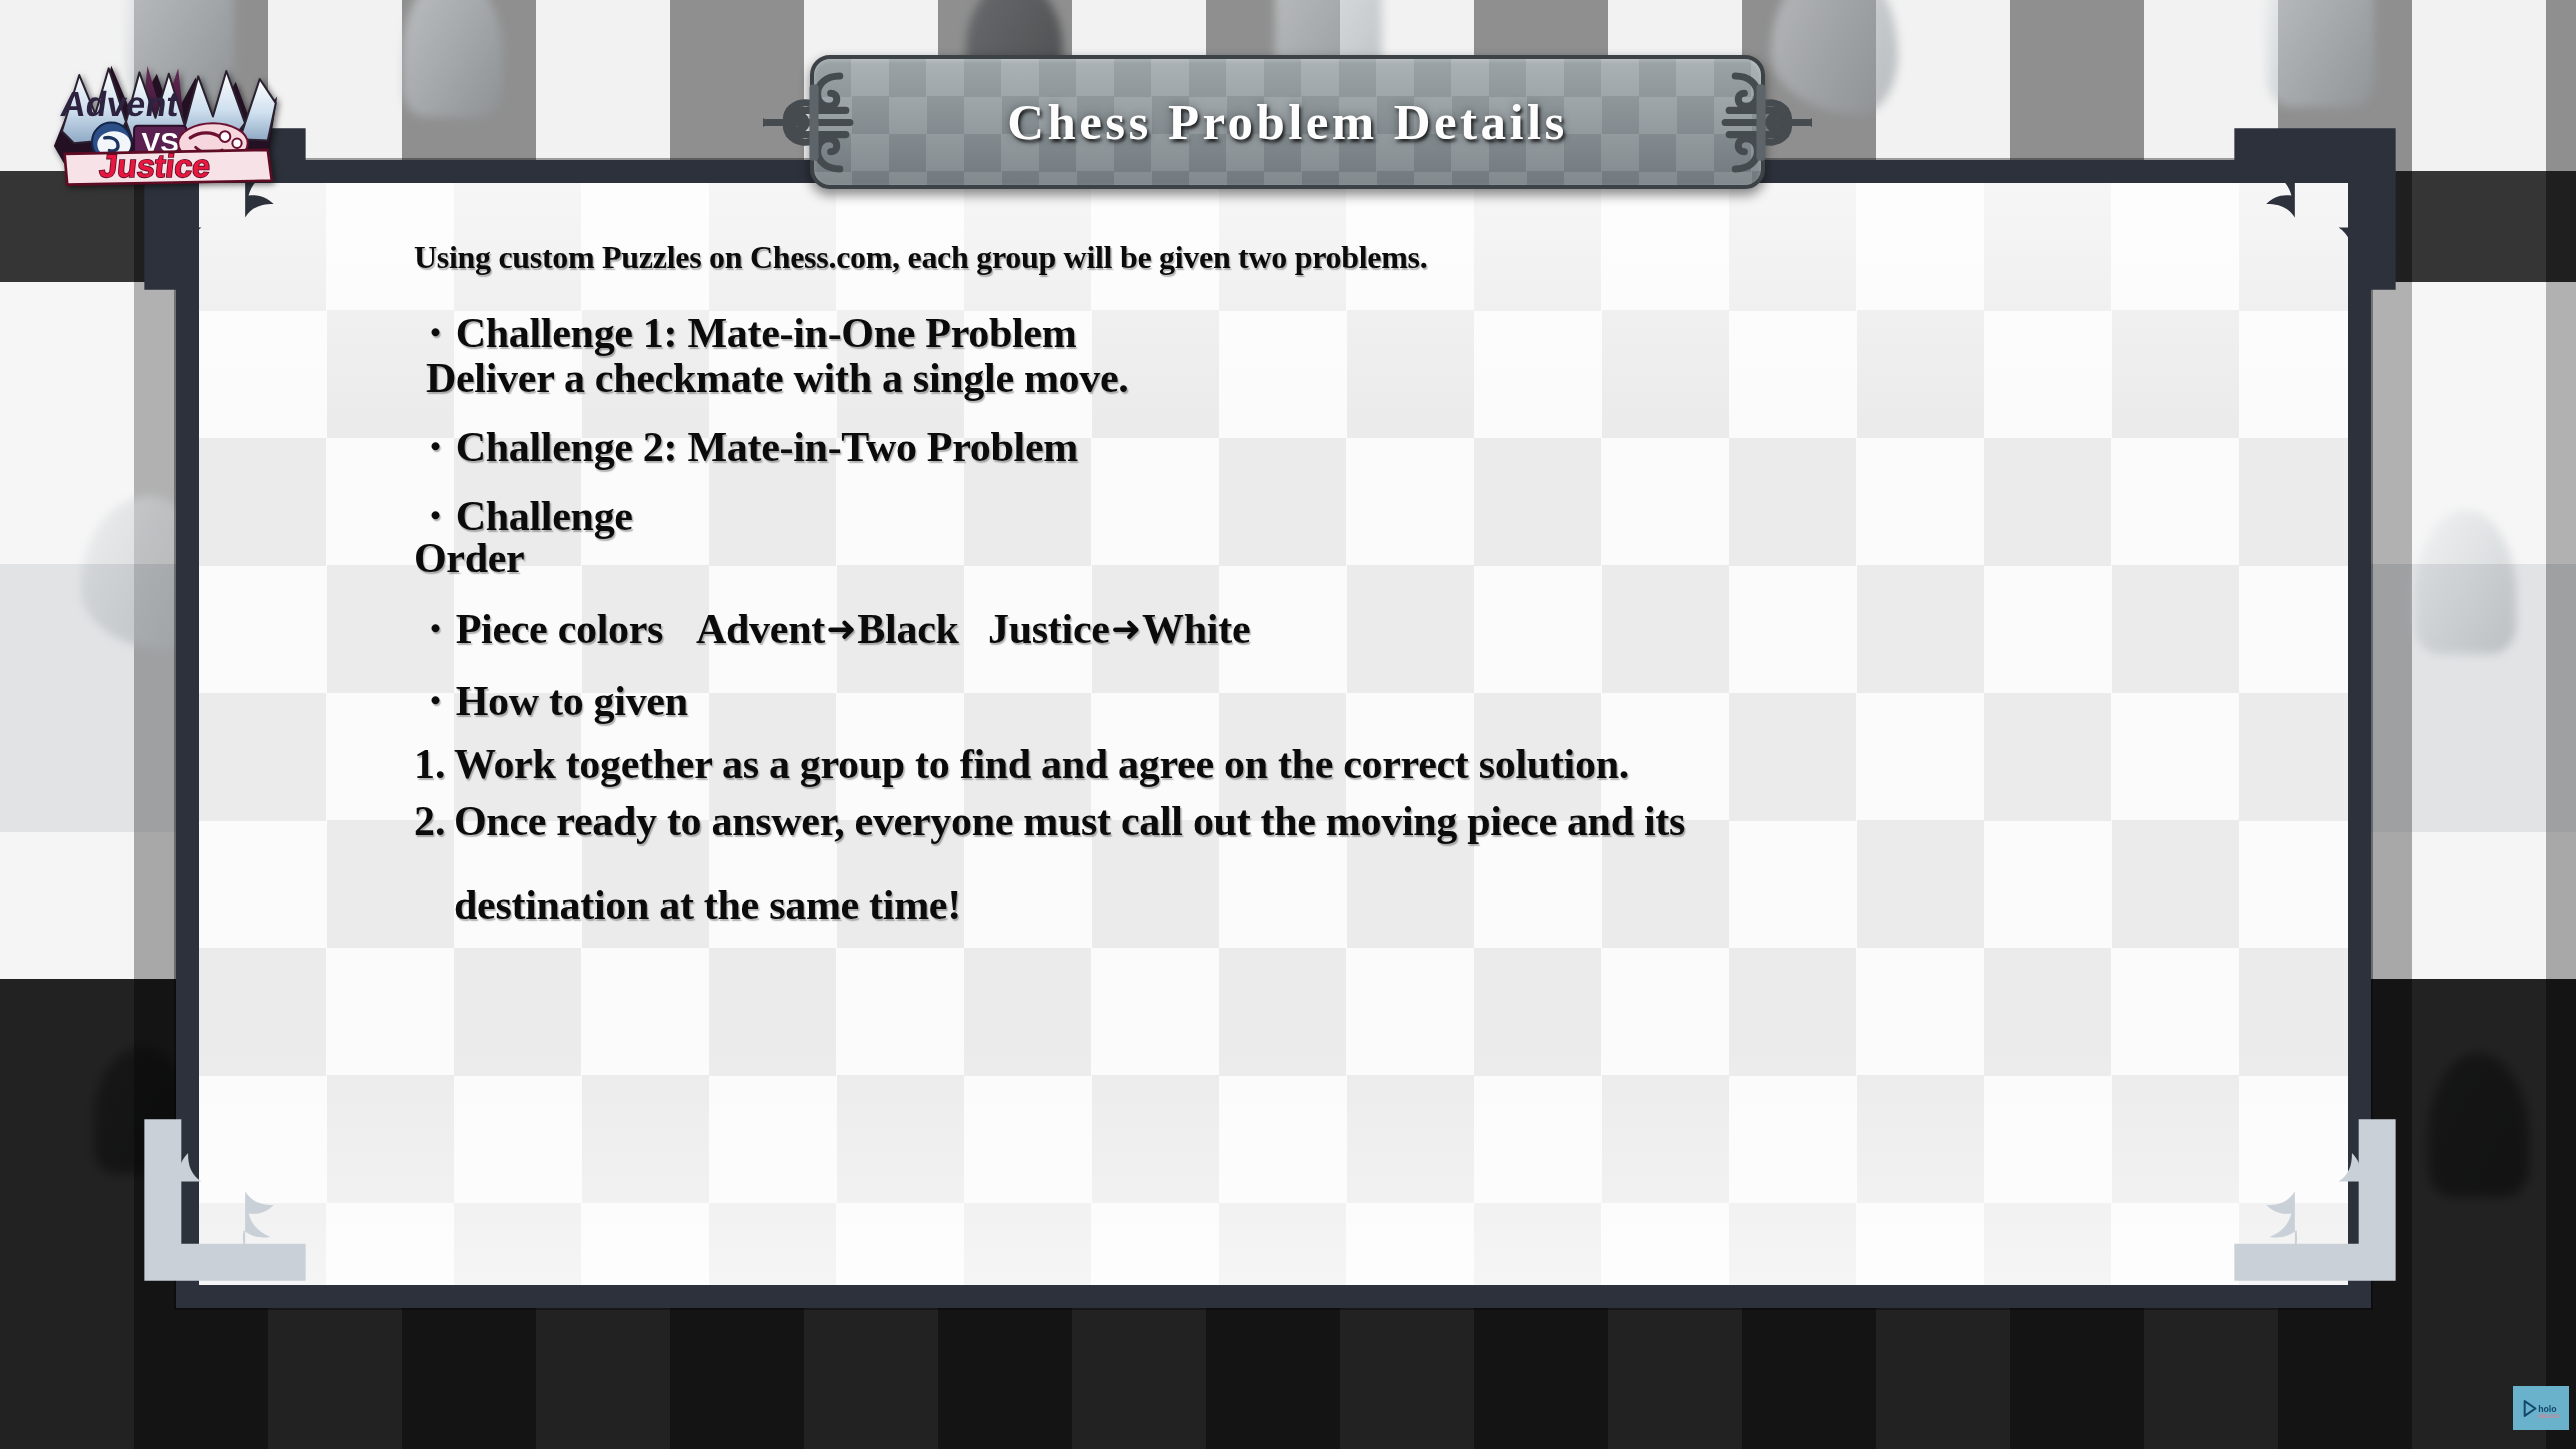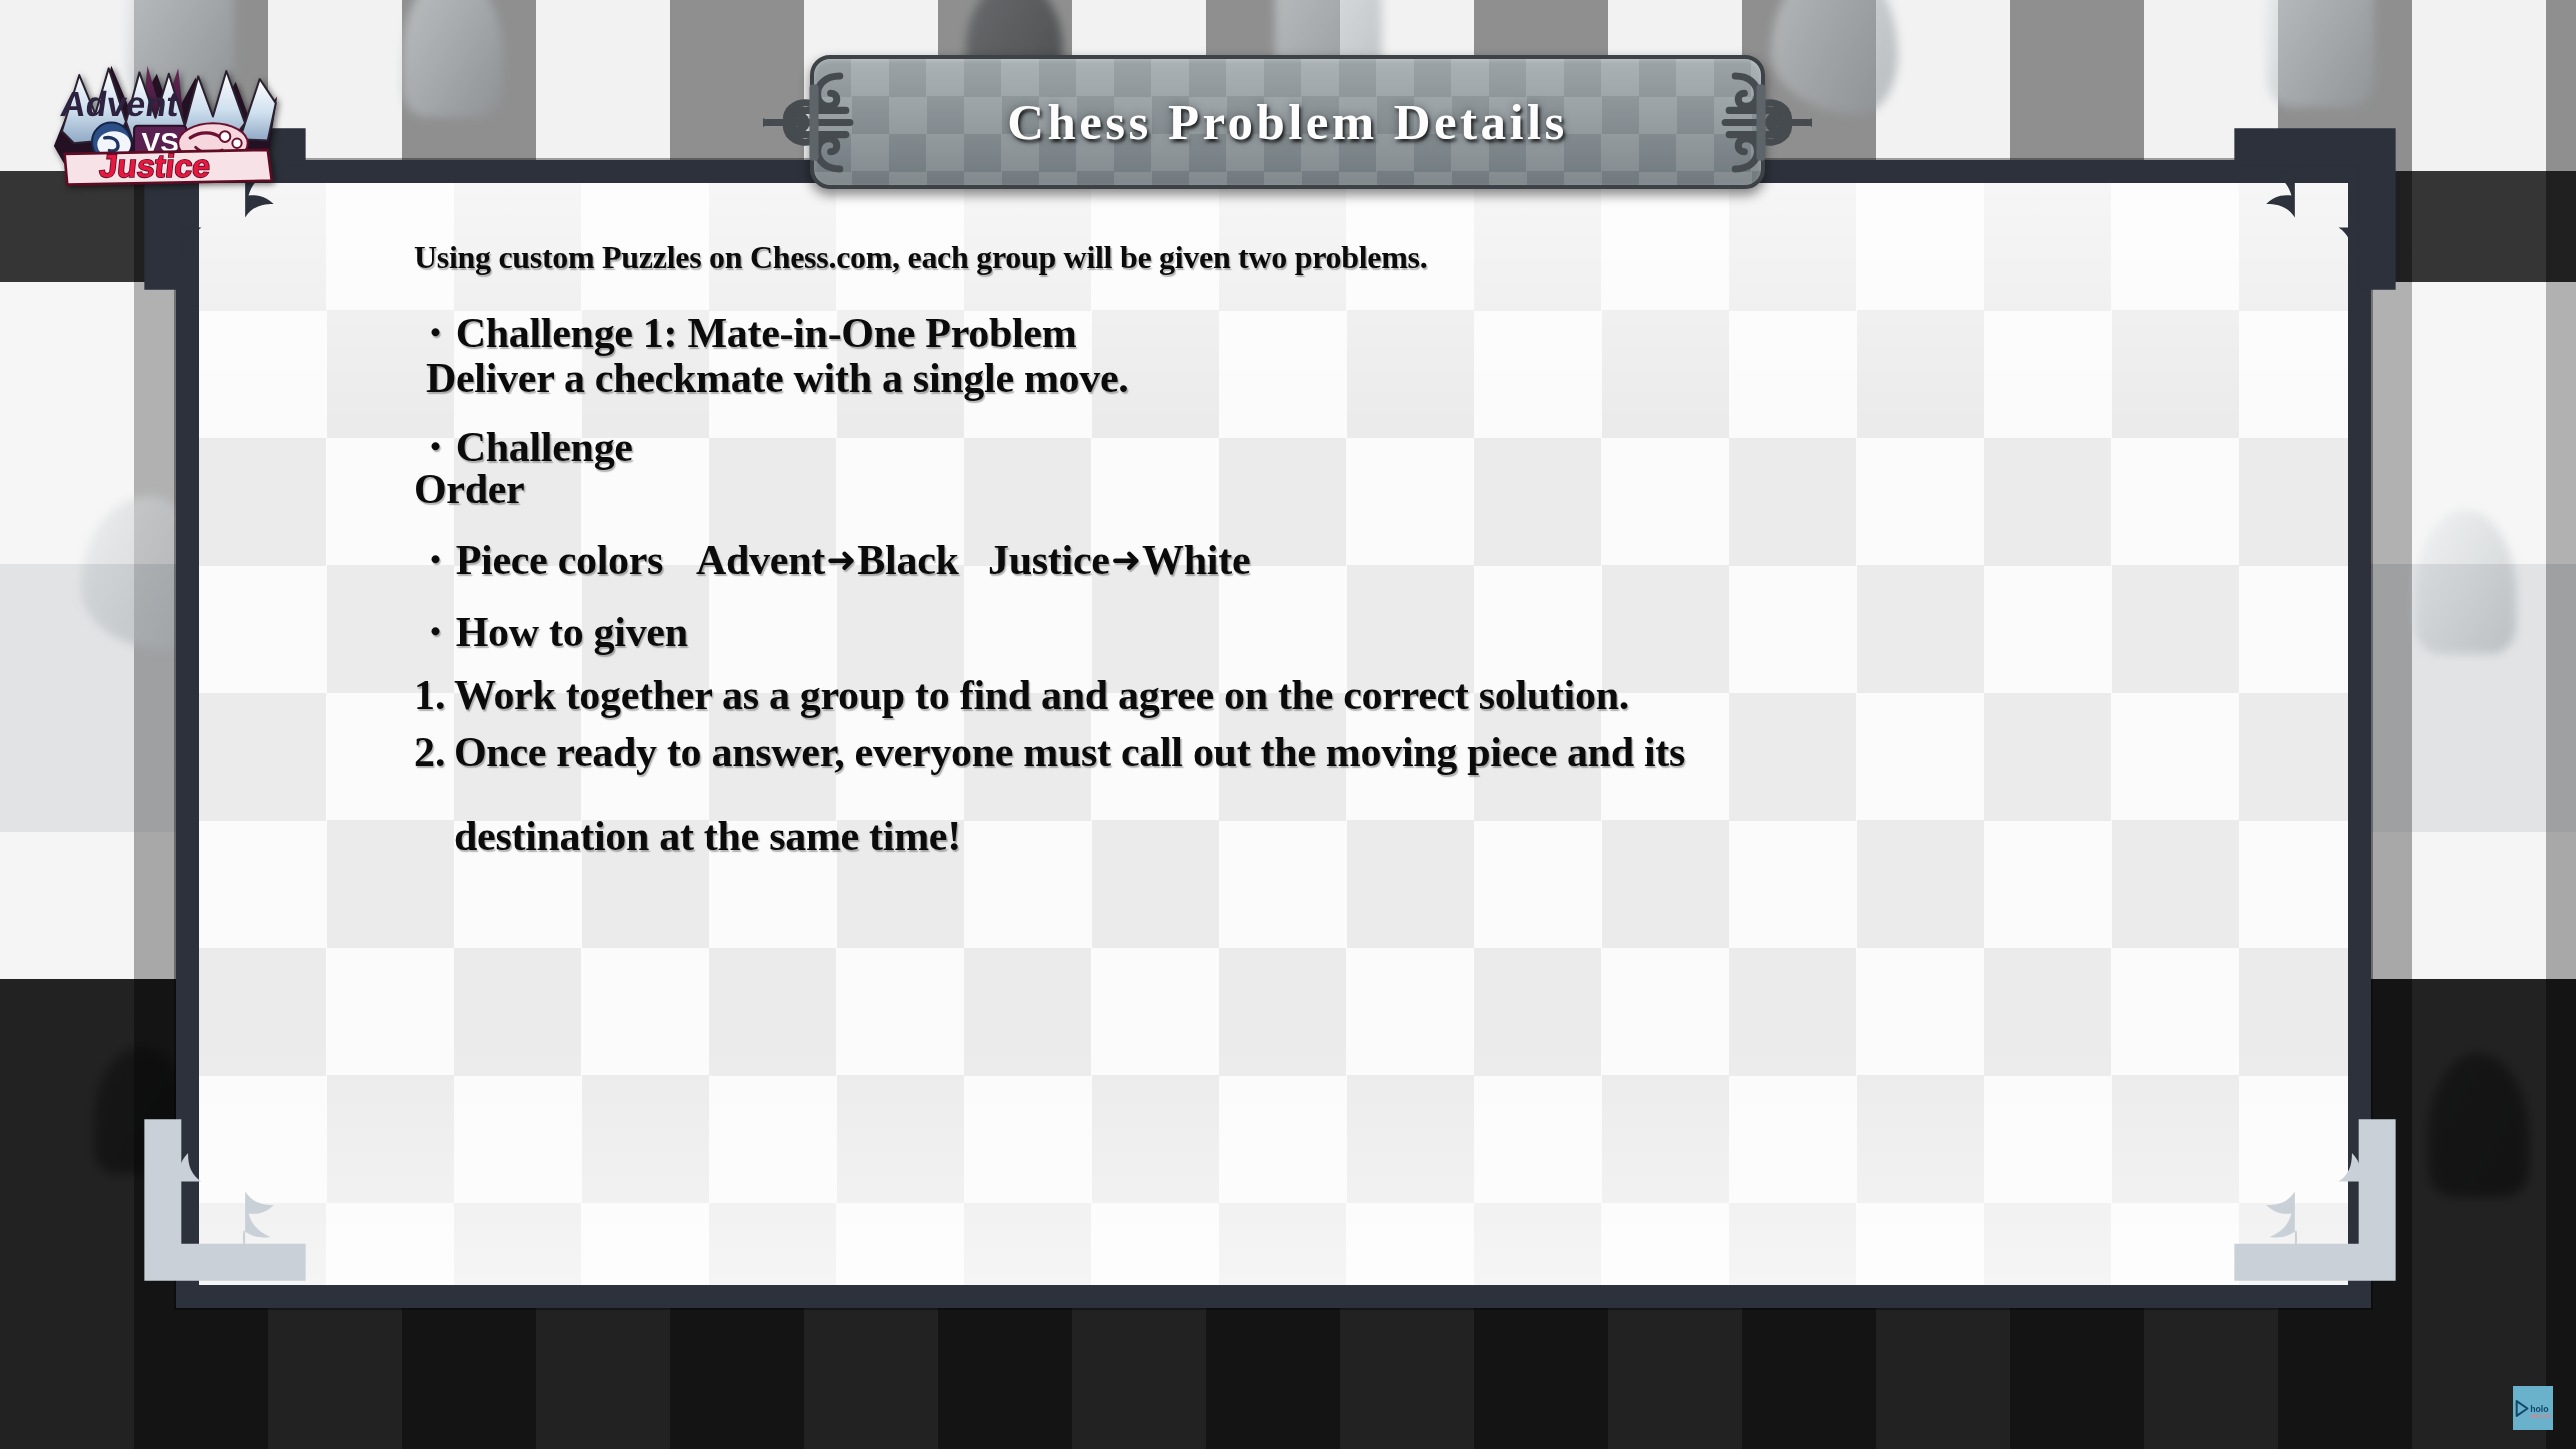--- a/index.html
+++ b/index.html
@@ -147,21 +147,21 @@
   .howhead{margin:5.4px 0 21.5px 0;letter-spacing:-0.3px;}
   .numitem{display:flex;margin:0 0 14.8px 0;}
   .numitem .num{flex:0 0 40px;}
   .numitem .txt{flex:1;letter-spacing:-0.3px;}
   .cont{margin-left:40px;letter-spacing:-0.3px;}
   .arw{font-family:"DejaVu Sans",sans-serif;font-weight:bold;font-size:36px;
        position:relative;top:-2px;padding:0 1.3px;}
 
   
   #watermark{
-    position:absolute;left:2513px;top:1386px;width:40px;height:44px;z-index:40;
+    position:absolute;left:2513px;top:1386px;width:56px;height:44px;z-index:40;
     background:#6ab2cc;display:flex;align-items:center;justify-content:center;
   }
   #watermark svg{width:39px;height:23px;display:block;}
 </style>
 </head>
 <body>
 
 <div id="bg">
   <div id="bgfiles"></div>
 
@@ -192,20 +192,21 @@
     <div id="content">
 
       <p class="intro">Using custom Puzzles on Chess.com, each group will be given two problems.</p>
 
       <div class="blk">
         <p class="lead">・Challenge 1: Mate-in-One Problem</p>
         <p class="sub">Deliver a checkmate with a single move.</p>
       </div>
 
       <div class="blk">
+        <p class="lead">・Challenge 2: Mate-in-Two Problem</p>
       </div>
 
       <div class="pairrow">
         <span class="pairlabel">・Challenge Order</span>
       </div>
 
       <div class="pairrow">
         <span class="pairlabel">・Piece colors</span>
         <span class="pairvalue">
           <span>Advent</span><span class="arw">➜</span><span>Black</span><span class="gap"></span><span>Justice</span><span class="arw">➜</span><span>White</span>

